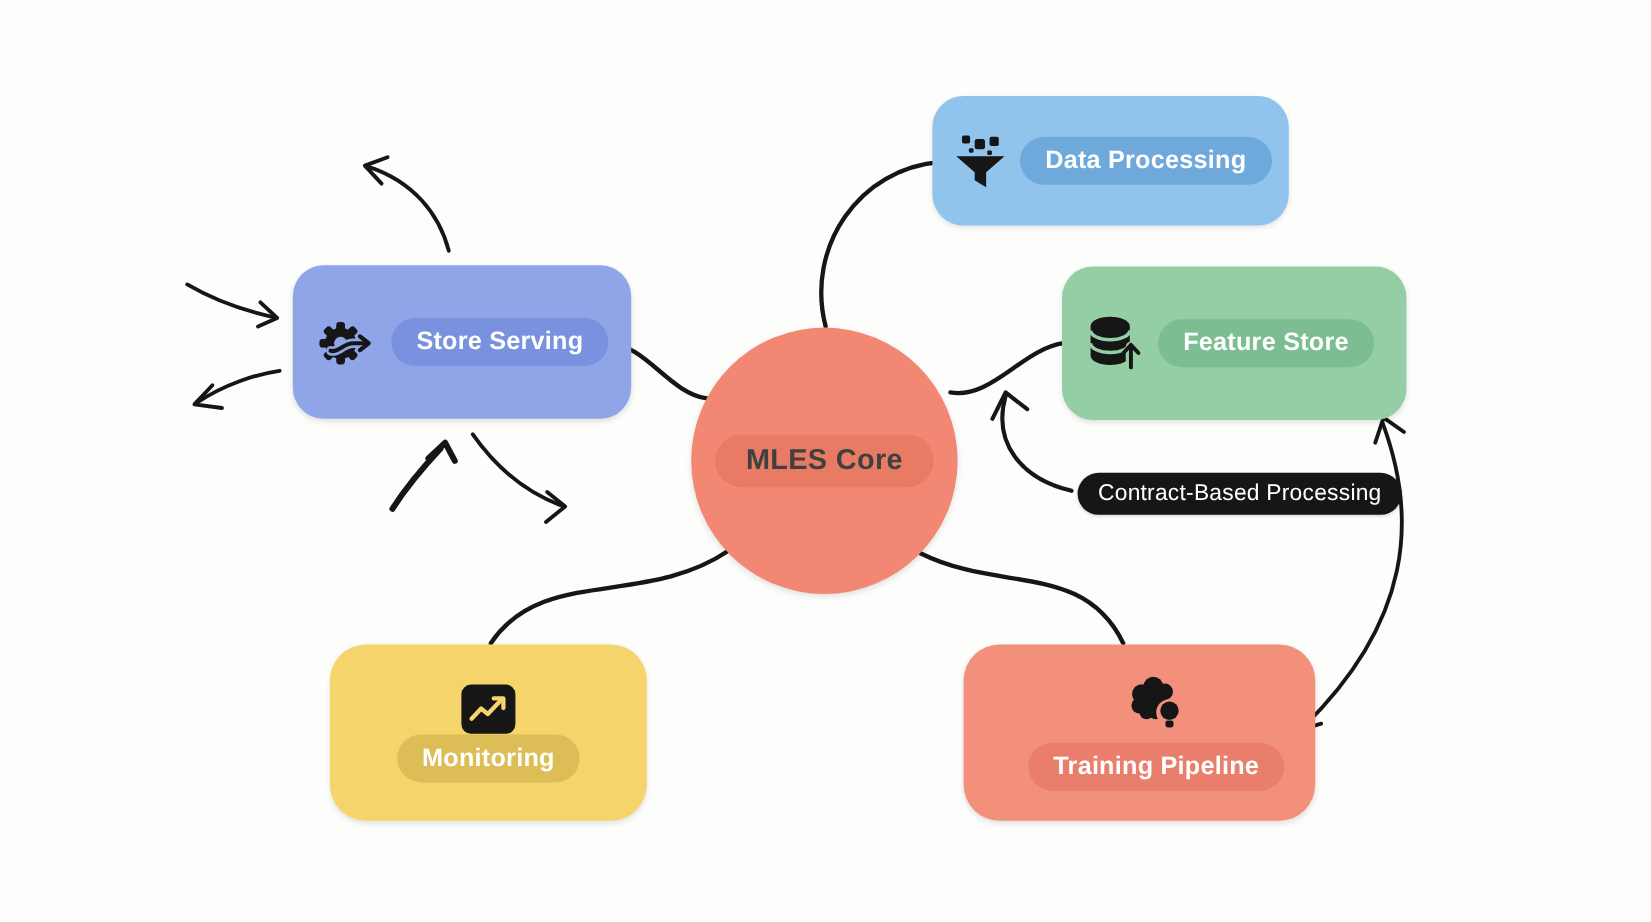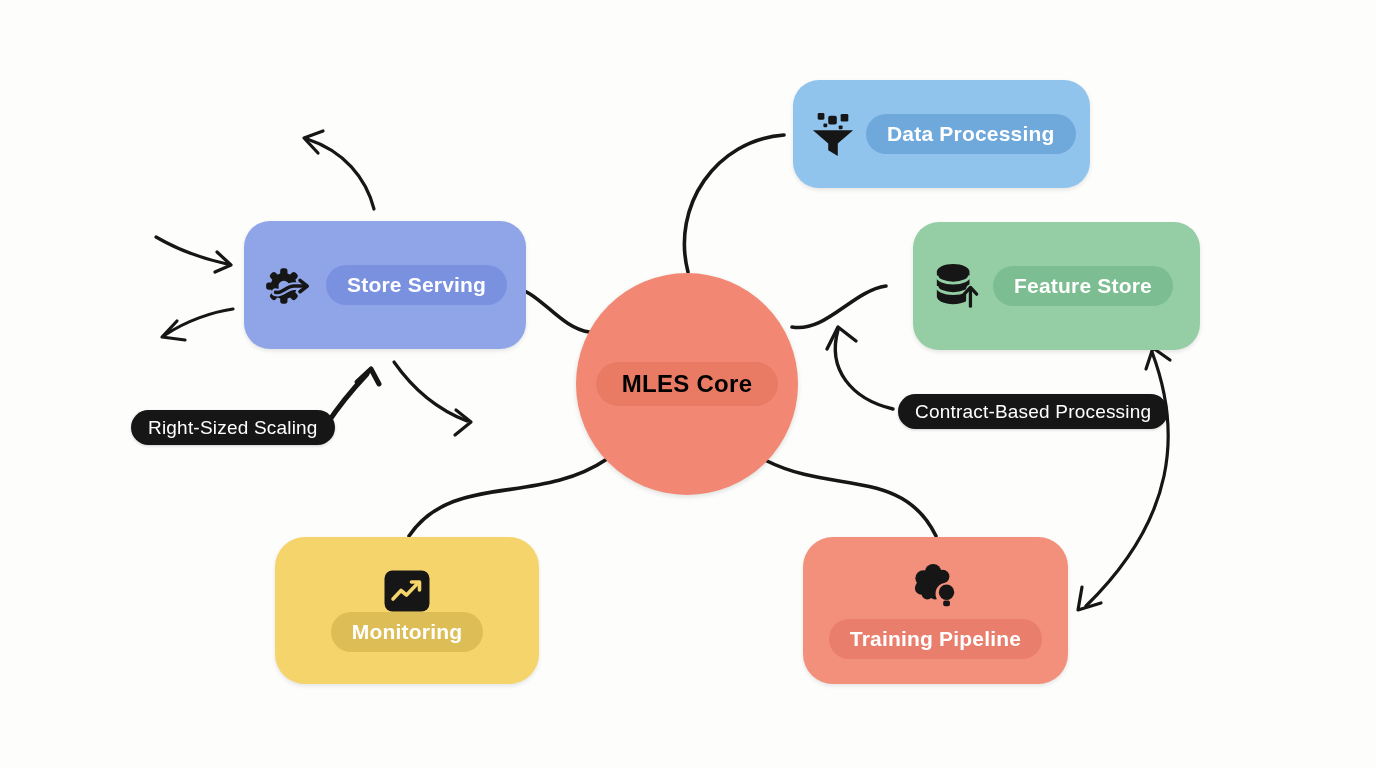--- a/index.html
+++ b/index.html
@@ -53,45 +53,45 @@
     width: 222px; height: 222px;
     border-radius: 50%;
     display: flex; align-items: center; justify-content: center;
     box-shadow: 0 2px 5px rgba(0,0,0,0.12);
   }
   .core .pill {
     height: 44px;
     border-radius: 22px;
     padding: 0 26px;
     display: flex; align-items: center; justify-content: center;
-    color: #000000;
+    color: #404040;
     font-size: 24px;
     font-weight: 600;
     letter-spacing: 0.3px;
     white-space: nowrap;
   }
   .tag {
     position: absolute;
     height: 35px;
     border-radius: 18px;
     padding: 0 17px;
     display: flex; align-items: center; justify-content: center;
     color: #FFFFFF;
     font-size: 19px;
     font-weight: 500;
     letter-spacing: 0.2px;
     white-space: nowrap;
     box-shadow: 0 1px 3px rgba(0,0,0,0.18);
   }
   
   #node-model-serving     { left: 244px; top: 221px; width: 264px; height: 128px; border-radius: 26px; padding-left: 18px; gap: 12px; }
-  #node-data-processing   { left: 793px; top:  80px; width: 279px; height: 108px; border-radius: 26px; padding-left: 18px; gap: 11px; }
+  #node-data-processing   { left: 777px; top:  80px; width: 279px; height: 108px; border-radius: 26px; padding-left: 18px; gap: 11px; }
   #node-feature-store     { left: 885px; top: 222px; width: 267px; height: 128px; border-radius: 26px; padding-left: 20px; gap: 12px; }
   #node-monitoring        { left: 275px; top: 537px; width: 264px; height: 147px; border-radius: 30px; }
-  #node-training-pipeline { left: 803px; top: 537px; width: 265px; height: 147px; border-radius: 30px; gap: 9px; }
+  #node-training-pipeline { left: 803px; top: 537px; width: 265px; height: 147px; border-radius: 30px; gap: 9px; padding-left: 28px; }
   #tag-right-sized  { left: 131px; top: 410px; }
   #tag-contract     { left: 898px; top: 394px; }
 </style>
 </head>
 <body style="background: rgb(253, 253, 252);">
 
 <div class="canvas">
 
   <svg class="connectors" viewBox="0 0 1376 768">
     <g>
@@ -183,21 +183,21 @@
           <rect x="29" y="15" width="4" height="4" rx="1"></rect>
           <path d="M2 20 H44 L28 34 V47 L18 41 V34 Z"></path>
         </g>
       </svg>
     </span>
     <div class="pill" style="background: rgb(111, 169, 220); --fill: #6FA9DC;">
       <span>Data Processing</span>
     </div>
   </div>
 
-  <div class="node row" id="node-feature-store" style="background: rgb(149, 206, 164); margin-left: 28px; --fill: #95CEA4;">
+  <div class="node row" id="node-feature-store" style="background: rgb(149, 206, 164); --fill: #95CEA4;">
     <span class="icon-wrap">
       <svg width="48" height="50" viewBox="0 0 50 50">
         <path d="M4 10 C4 5.6 11.6 2 21 2 s17 3.6 17 8 v26 c0 4.4 -7.6 8 -17 8 S4 40.4 4 36 z" fill="#161616"></path>
         <path d="M4 14 c0 4.4 7.6 8 17 8 s17 -3.6 17 -8" fill="none" style="stroke:var(--fill,#95CEA4)" stroke-width="3"></path>
         <path d="M4 25 c0 4.4 7.6 8 17 8 s17 -3.6 17 -8" fill="none" style="stroke:var(--fill,#95CEA4)" stroke-width="3"></path>
         <path d="M39 46 V28" fill="none" style="stroke:var(--fill,#95CEA4)" stroke-width="9" stroke-linecap="round"></path>
         <path d="M39 46 V27" fill="none" stroke="#161616" stroke-width="3.4" stroke-linecap="round"></path>
         <path d="M32.5 33.5 L39 26.5 L45.5 33.5" fill="none" stroke="#161616" stroke-width="3.4" stroke-linecap="round" stroke-linejoin="round"></path>
       </svg>
     </span>
@@ -235,20 +235,17 @@
         <circle cx="37" cy="33" r="11.5" style="fill:var(--fill,#F3907C)"></circle>
         <circle cx="37" cy="31.5" r="8" fill="#161616"></circle>
         <rect x="33.5" y="40" width="7" height="6" rx="2" fill="#161616"></rect>
       </svg>
     </span>
     <div class="pill" style="background: rgb(232, 126, 107); --fill: #E87E6B;">
       <span>Training Pipeline</span>
     </div>
   </div>
 
-  <div class="tag" id="tag-right-sized" style="background: rgb(22, 22, 22); --fill: #161616;">
-    <span>Right-Sized Scaling</span>
-  </div>
   <div class="tag" id="tag-contract" style="background: rgb(22, 22, 22); --fill: #161616;">
     <span>Contract-Based Processing</span>
   </div>
 
 </div>
 
 </body></html>

